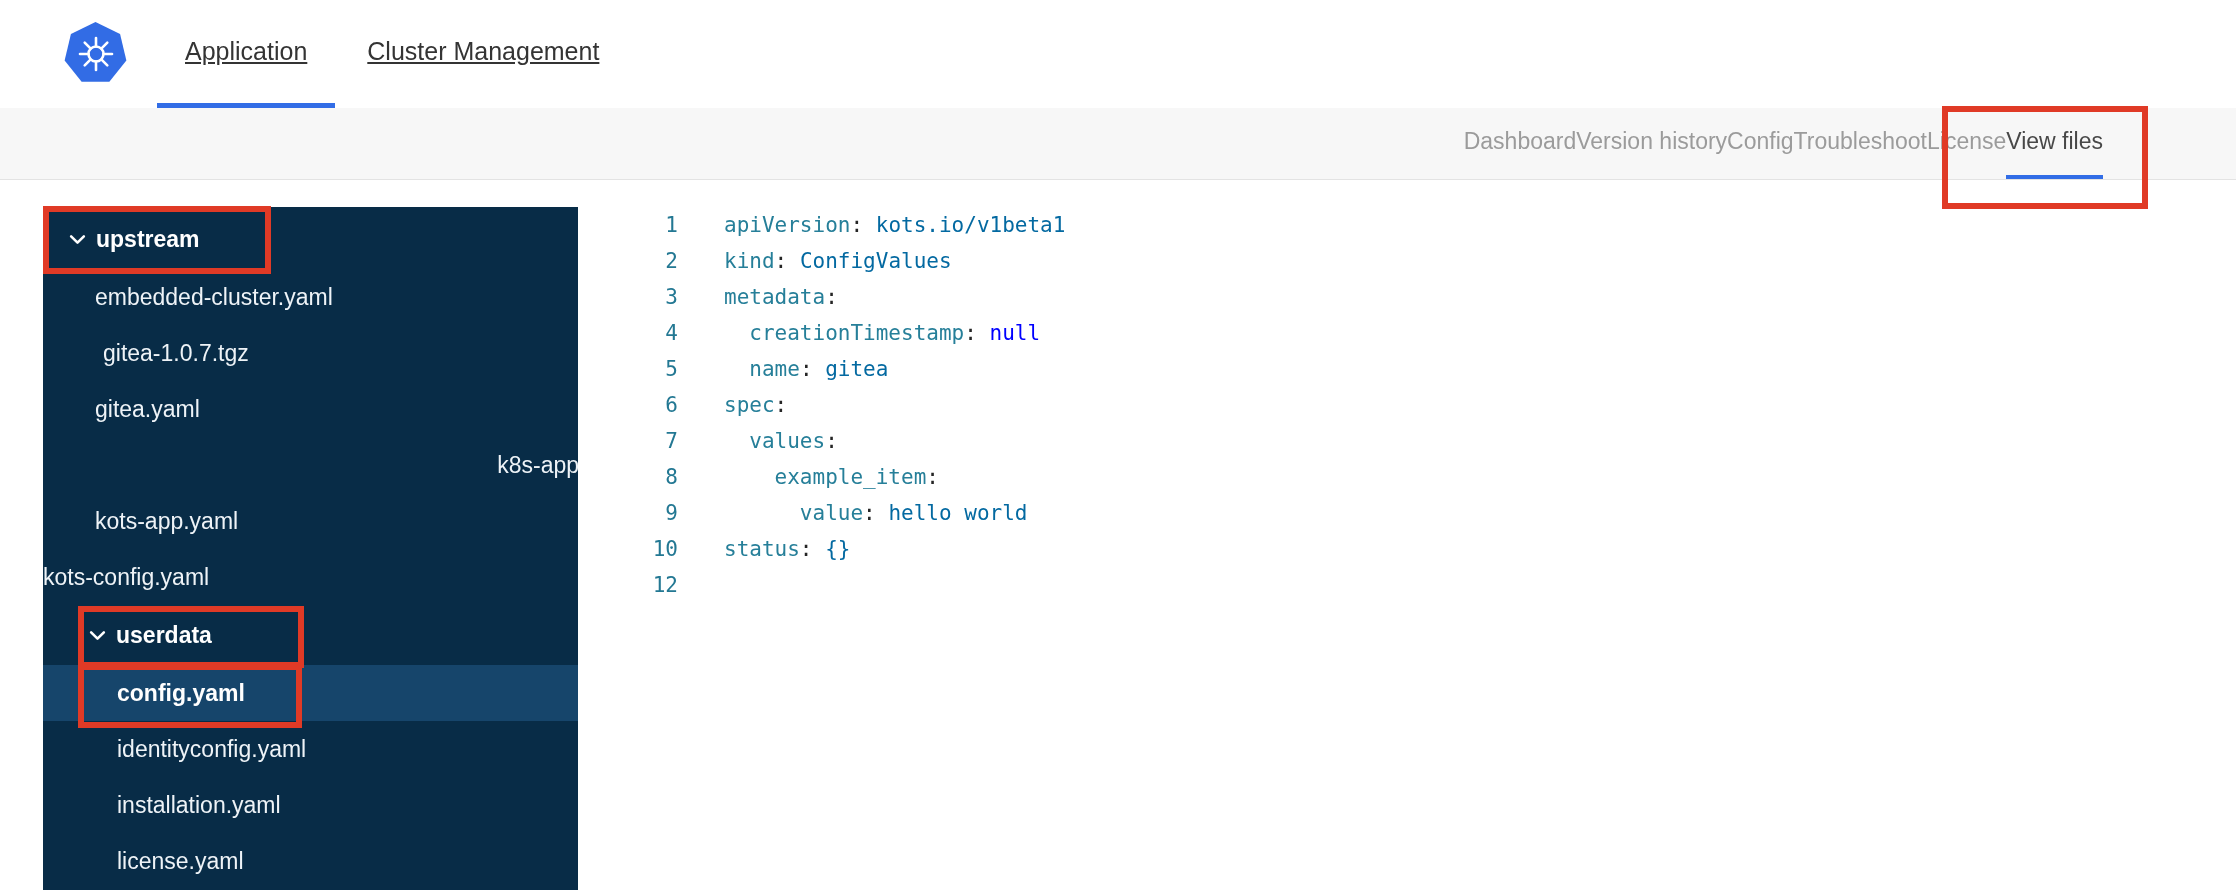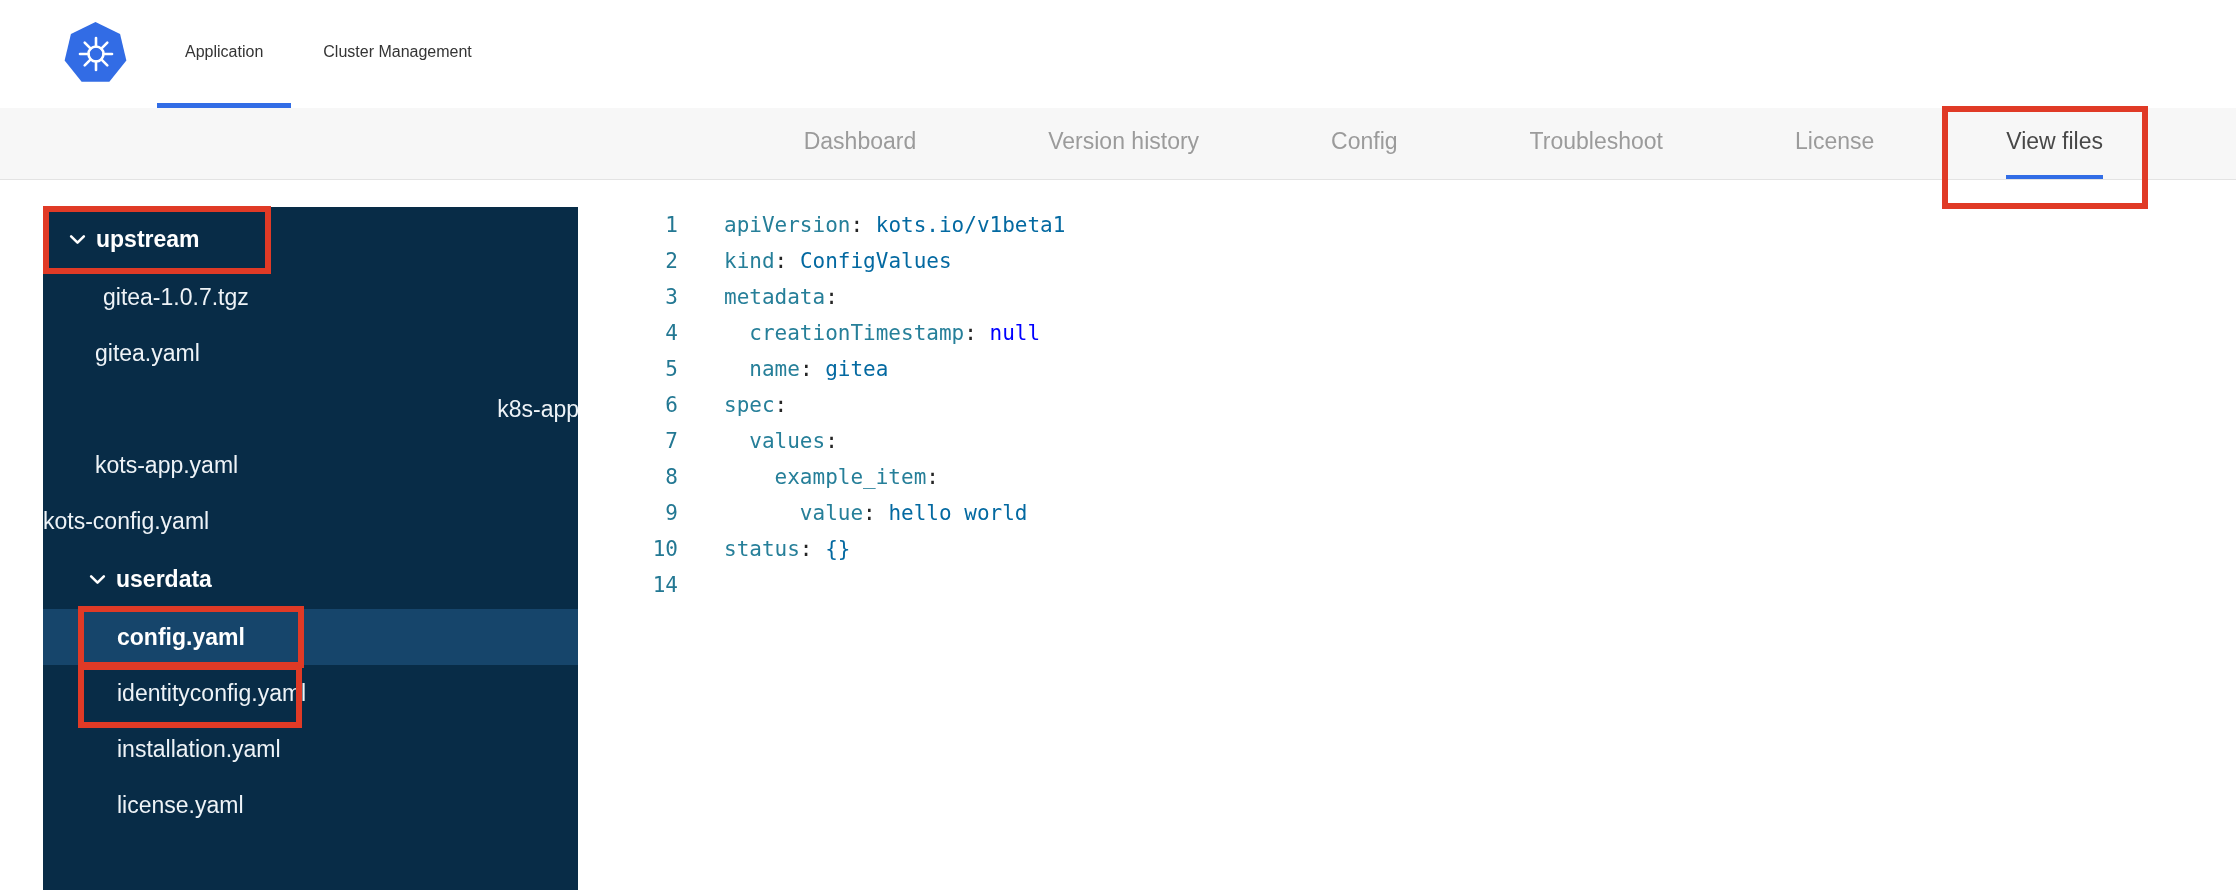--- a/index.html
+++ b/index.html
@@ -10,27 +10,27 @@
     font-family:"Liberation Sans","DejaVu Sans",sans-serif;
     --accent:#326de6; --annotation:#e03a26; --sidebar-bg:#082c47; --sidebar-sel:#16456b;
   }
 
   
   .header{position:absolute;top:0;left:0;right:0;height:108px;background:#fff;display:flex;align-items:stretch;}
   .k8s-logo{width:63px;height:63px;margin:22px 0 0 64px;flex:none;background:#326ce5;
     clip-path:polygon(50% 0%, 89% 19%, 99% 61%, 72% 95%, 28% 95%, 1% 61%, 11% 19%);
     display:flex;align-items:center;justify-content:center;}
   .header-tabs{display:flex;margin-left:30px;gap:4px;height:100%;}
-  .header-tab{display:flex;align-items:center;font-size:16px;color:#343434;padding:0 28px;
-    border-bottom:5px solid transparent;cursor:pointer;}
+  .header-tab{display:flex;align-items:center;font-size:25px;color:#343434;padding:0 28px;
+    border-bottom:5px solid transparent;cursor:pointer;text-decoration:underline;}
   .header-tab.active{border-bottom-color:var(--accent);}
 
   
   .subnav{position:absolute;top:108px;left:0;right:0;height:72px;background:#f7f7f7;
-    border-bottom:1px solid #e3e3e3;display:flex;justify-content:flex-end;gap:132px;padding-right:133px;}
+    border-bottom:1px solid #e3e3e3;display:flex;justify-content:flex-end;padding-right:133px;}
   .subnav-tab{display:flex;align-items:center;font-size:23px;color:#9b9b9b;
     border-bottom:4px solid transparent;cursor:pointer;}
   .subnav-tab.active{color:#484848;border-bottom-color:var(--accent);}
 
   
   .sidebar{position:absolute;left:43px;top:207px;width:591px;bottom:0;background:var(--sidebar-bg);
     overflow:hidden;padding-top:2px;}
   .tree-row{display:flex;align-items:center;height:56px;font-size:23px;color:#eef3f7;cursor:pointer;white-space:nowrap;}
   .tree-row.folder{height:60px;font-weight:700;color:#ffffff;}
   .tree-row.selected{background:var(--sidebar-sel);font-weight:700;color:#ffffff;}
@@ -84,20 +84,23 @@
     <div class="subnav-tab active">View files</div>
   </div>
 
 <div class="sidebar" id="file-tree">
     <div class="tree-row folder" style="padding-left: 26px;">
       <svg width="17" height="11" viewBox="0 0 16 10" class="chevron">
         <polyline points="2,2 8,8 14,2" fill="none" stroke="#ffffff" stroke-width="2.4" stroke-linecap="round" stroke-linejoin="round"></polyline>
       </svg>
       <span>upstream</span>
     </div>
+    <div class="tree-row file" style="padding-left: 52px;">
+      <span>embedded-cluster.yaml</span>
+    </div>
     <div class="tree-row file" style="padding-left: 60px;">
       <span>gitea-1.0.7.tgz</span>
     </div>
     <div class="tree-row file" style="padding-left: 52px;">
       <span>gitea.yaml</span>
     </div>
     <div class="tree-row file" style="padding-left: 72px; justify-content: flex-end;">
       <span>k8s-app.yaml</span>
     </div>
     <div class="tree-row file" style="padding-left: 52px;">
@@ -130,21 +133,21 @@
     <div class="code-line"><div class="ln">1</div><div class="lc"><span class="tok-key">apiVersion</span><span class="tok-colon">: </span><span class="tok-val">kots.io/v1beta1</span></div></div>
     <div class="code-line"><div class="ln">2</div><div class="lc"><span class="tok-key">kind</span><span class="tok-colon">: </span><span class="tok-val">ConfigValues</span></div></div>
     <div class="code-line"><div class="ln">3</div><div class="lc"><span class="tok-key">metadata</span><span class="tok-colon">:</span></div></div>
     <div class="code-line"><div class="ln">4</div><div class="lc"><span class="tok-ws">  </span><span class="tok-key">creationTimestamp</span><span class="tok-colon">: </span><span class="tok-kw">null</span></div></div>
     <div class="code-line"><div class="ln">5</div><div class="lc"><span class="tok-ws">  </span><span class="tok-key">name</span><span class="tok-colon">: </span><span class="tok-val">gitea</span></div></div>
     <div class="code-line"><div class="ln">6</div><div class="lc"><span class="tok-key">spec</span><span class="tok-colon">:</span></div></div>
     <div class="code-line"><div class="ln">7</div><div class="lc"><span class="tok-ws">  </span><span class="tok-key">values</span><span class="tok-colon">:</span></div></div>
     <div class="code-line"><div class="ln">8</div><div class="lc"><span class="tok-ws">    </span><span class="tok-key">example_item</span><span class="tok-colon">:</span></div></div>
     <div class="code-line"><div class="ln">9</div><div class="lc"><span class="tok-ws">      </span><span class="tok-key">value</span><span class="tok-colon">: </span><span class="tok-val">hello world</span></div></div>
     <div class="code-line"><div class="ln">10</div><div class="lc"><span class="tok-key">status</span><span class="tok-colon">: </span><span class="tok-val">{}</span></div></div>
-    <div class="code-line"><div class="ln">14</div><div class="lc"></div></div>
+    <div class="code-line"><div class="ln">12</div><div class="lc"></div></div>
   </div>
 
 <div id="annotation-layer">
     <div class="annotation" style="left: 1942px; top: 106px; width: 206px; height: 103px;"></div>
     <div class="annotation" style="left: 43px; top: 206px; width: 228px; height: 68px;"></div>
     <div class="annotation" style="left: 78px; top: 606px; width: 226px; height: 62px;"></div>
     <div class="annotation" style="left: 78px; top: 664px; width: 224px; height: 64px;"></div>
   </div>
 
 </body></html>

